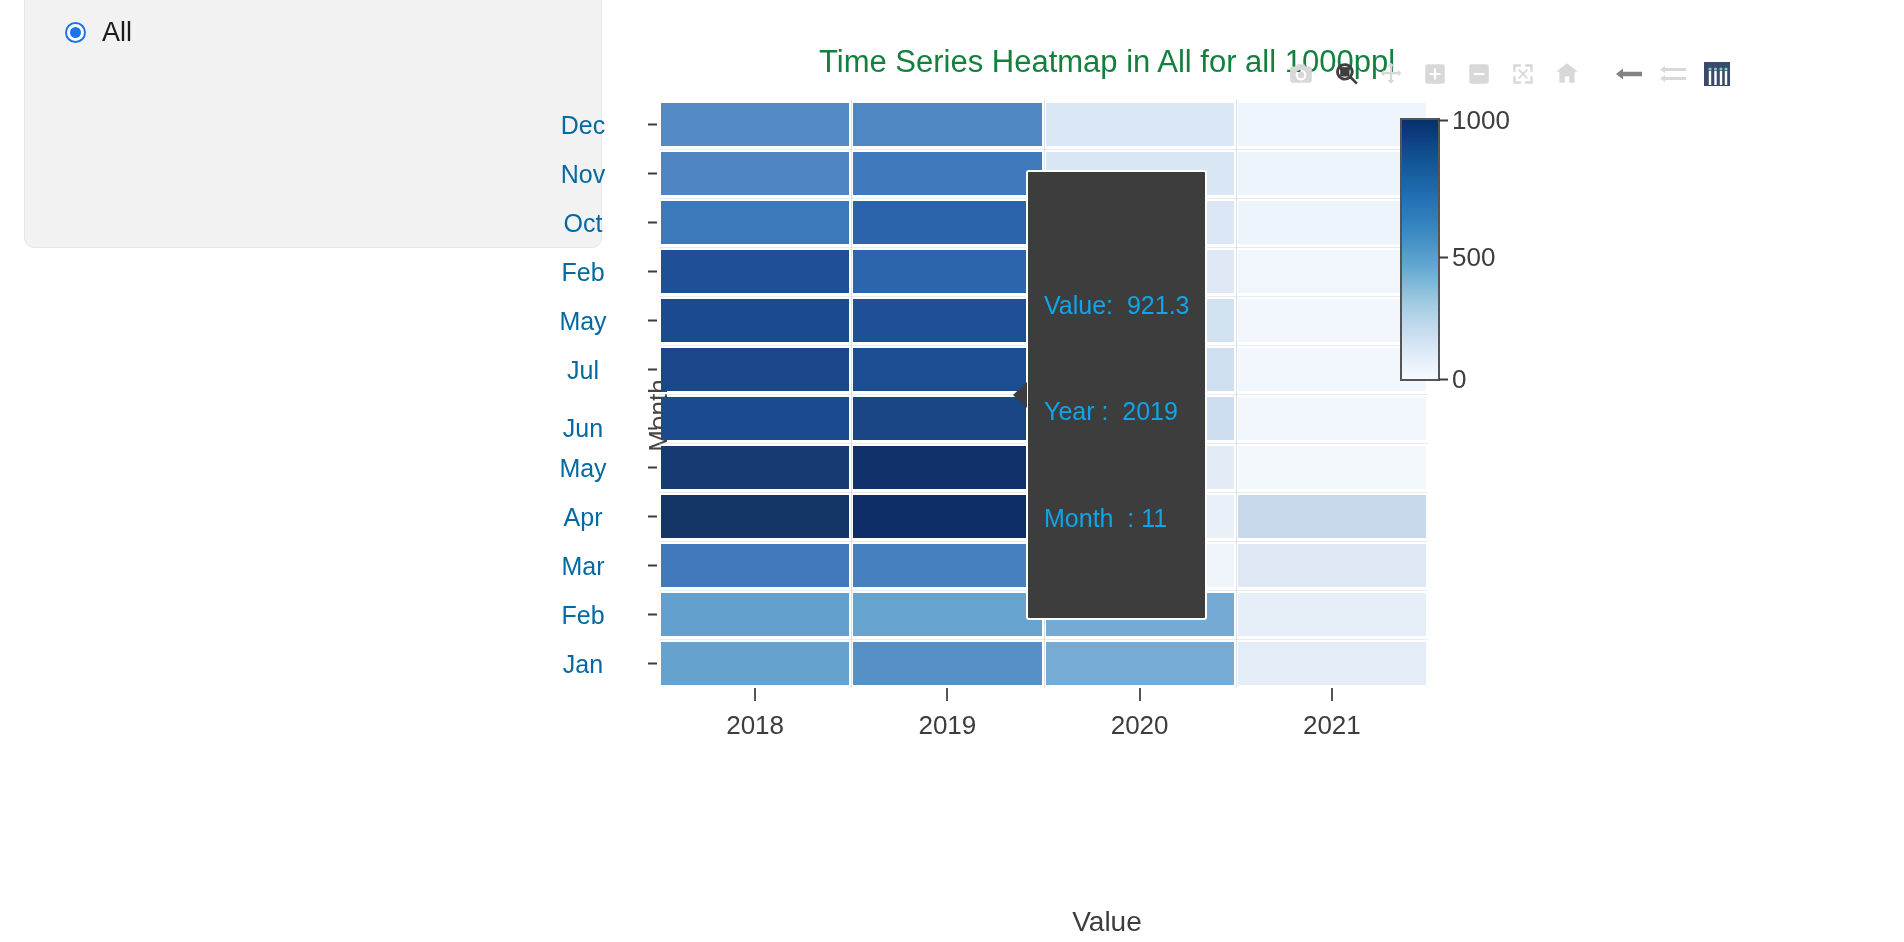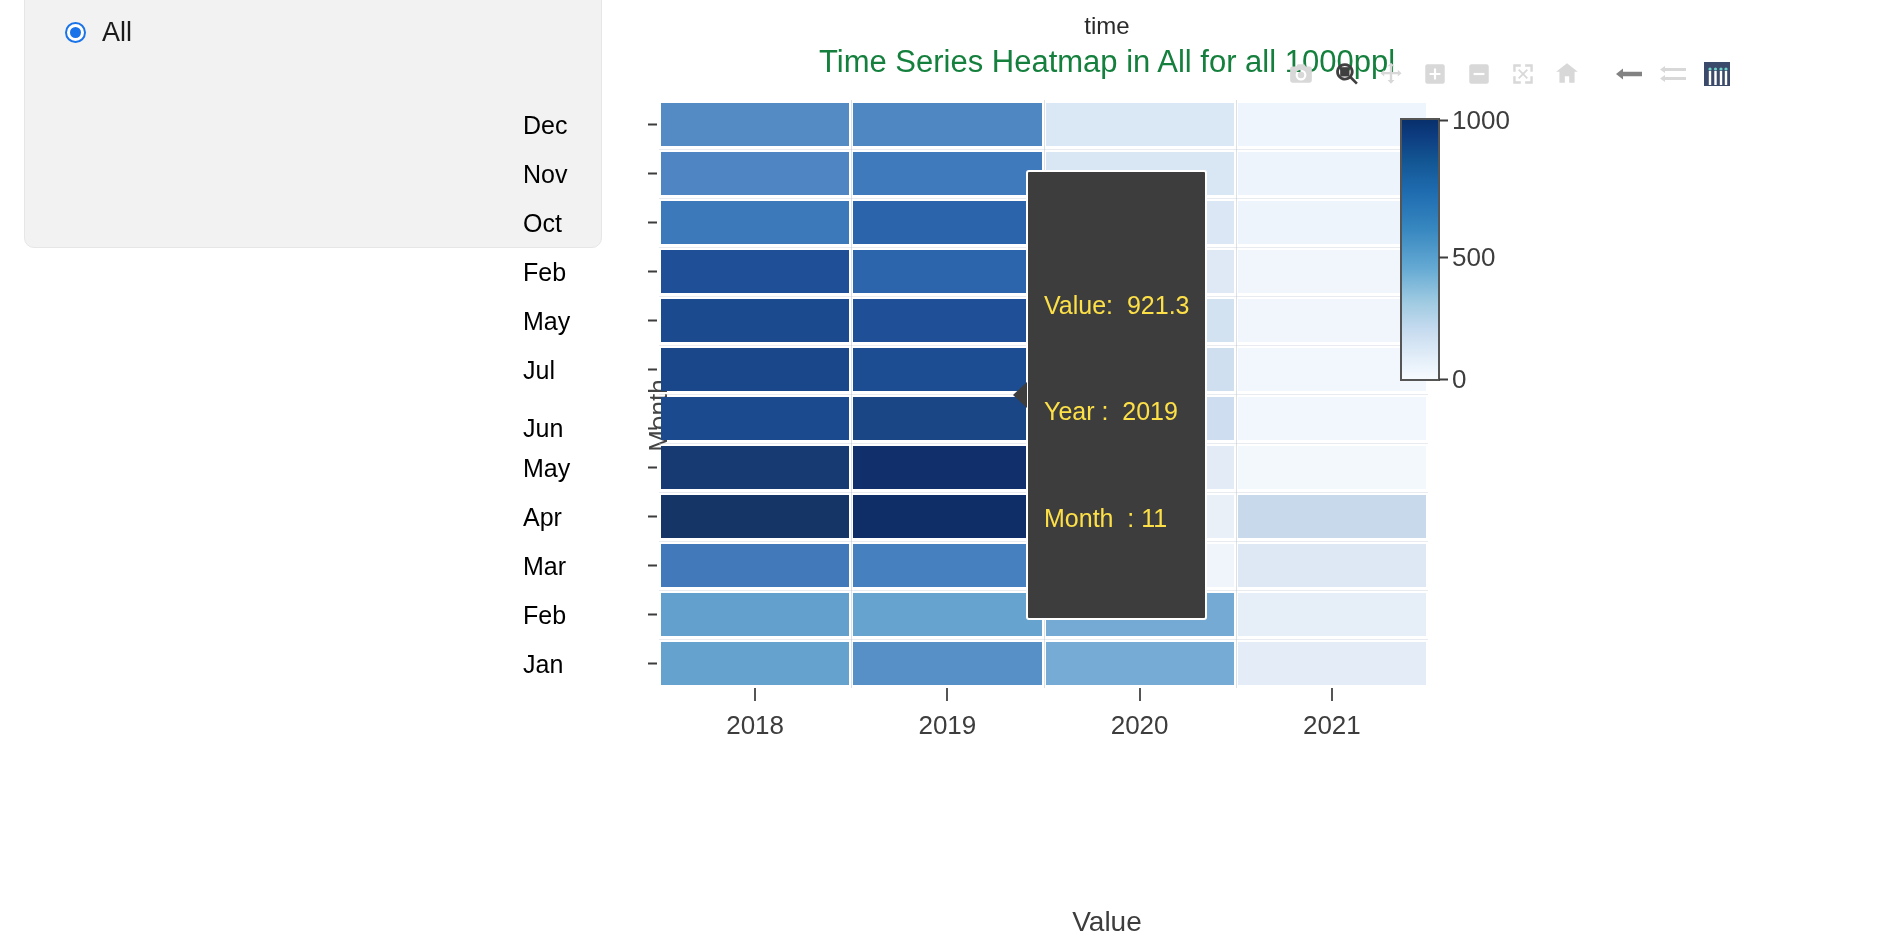--- a/index.html
+++ b/index.html
@@ -164,24 +164,24 @@
     left: 57px;   
     top: 100px;
     width: 769px; 
     height: 588px;
   }
 
   .ytick {
     position: absolute;
     right: 100%;
     width: 120px;
-    text-align: left;
+    text-align: center;
     padding-right: 16px;
     font-size: 25px;
-    color: #000000;
+    color: #0369a1;
     transform: translateY(-50%);
     white-space: nowrap;
     font-family: "Liberation Sans", sans-serif;
   }
   .ytick::after {
     content: "";
     position: absolute;
     right: 2px;
     top: 50%;
     width: 9px;
@@ -231,21 +231,21 @@
 
   
   #tooltip {
     position: absolute;
     left: 424px;   
     top: 170px;
     background: #3d3d3d;
     border: 2px solid #ffffff;
     border-radius: 3px;
     padding: 9px 16px 11px 16px;
-    color: #fde047;
+    color: #0ea5e9;
     font-size: 25px;
     line-height: 1.42;
     white-space: pre;
     font-family: "Liberation Sans", sans-serif;
     z-index: 40;
   }
   #tooltip .tt-arrow {
     position: absolute;
     left: -15px;
     top: 50%;
@@ -308,21 +308,20 @@
     <div class="radio-row">
       <span class="radio-outer">
         <span class="radio-inner"></span>
       </span>
       <span class="radio-label">All</span>
     </div>
   </div>
 
   <div id="plot">
 
-    <div id="plot-suptitle">time</div>
     <div id="plot-title">Time Series Heatmap in All for all 1000ppl</div>
 
     <div id="modebar">
       <div class="mb-group">
         <div class="mb-btn">
           <svg width="26" height="26" viewBox="0 0 24 24">
             <path class="mb-icon" d="M9 3L7.5 5H4a2 2 0 0 0-2 2v11a2 2 0 0 0 2 2h16a2 2 0 0 0 2-2V7a2 2 0 0 0-2-2h-3.5L15 3H9zm3 5a5 5 0 1 1 0 10 5 5 0 0 1 0-10zm0 2a3 3 0 1 0 0 6 3 3 0 0 0 0-6z"></path>
           </svg>
         </div>
       </div>

